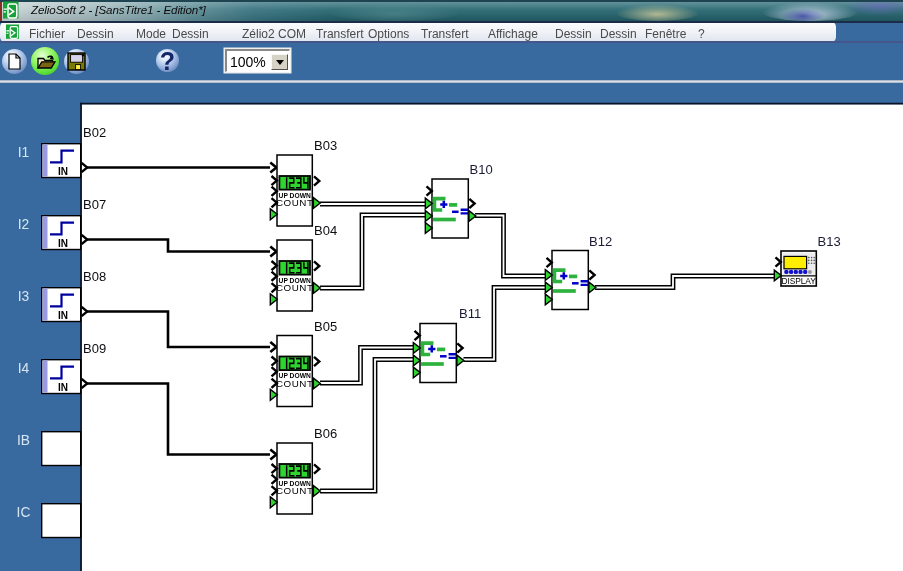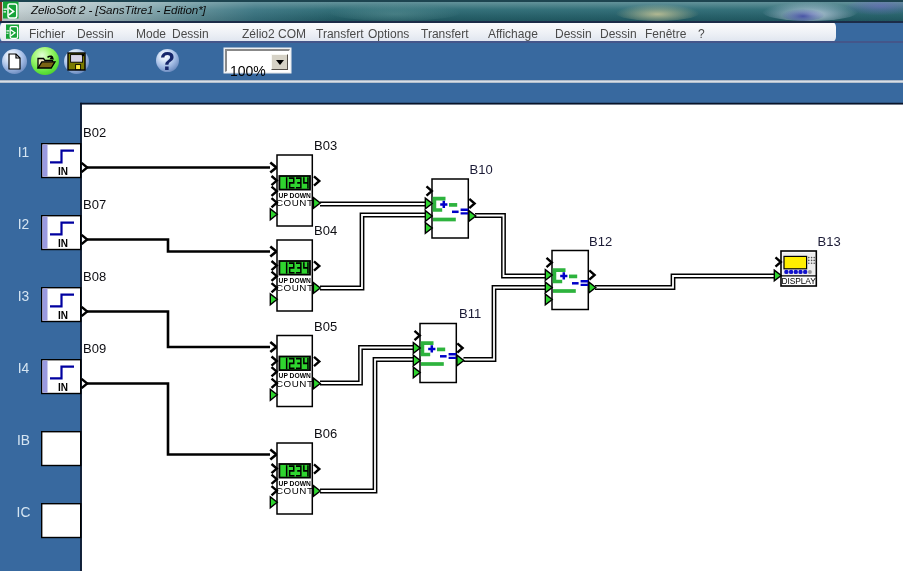--- a/index.html
+++ b/index.html
@@ -33,21 +33,21 @@
   
   #toolbar{left:0;top:43px;width:903px;height:37px;background:#38699f;}
   #sep{left:0;top:80px;width:903px;height:3px;background:linear-gradient(#96a5b8,#dfe5ec 55%,#9aa9bb);}
   .rbtn{position:absolute;border-radius:50%;}
   .bluebtn{background:radial-gradient(circle at 38% 30%, #ffffff 0%, #dce8f8 22%, #a3bce5 50%, #7291c4 75%, #5a78a6 100%);}
   .greenbtn{background:radial-gradient(circle at 40% 30%, #e4ffd8 0%, #9df66e 35%, #5fe23c 65%, #44c525 90%);}
   #combo{left:225px;top:49px;width:65px;height:23px;background:#fff;box-sizing:border-box;
     border-top:2.5px solid #888;border-left:2.5px solid #888;
     border-bottom:1.5px solid #fff;border-right:1.5px solid #fff;
     box-shadow:0 0 0 1.5px #eef0f2;}
-  #combotext{left:230px;top:63px;font-size:14px;color:#000;}
+  #combotext{left:230px;top:54px;font-size:14px;color:#000;}
   #combobtn{left:271px;top:53.5px;width:17px;height:16.5px;background:#d6d2c6;box-sizing:border-box;
     border-top:1px solid #f8f8f4;border-left:1px solid #f8f8f4;
     border-bottom:1.5px solid #55504a;border-right:1.5px solid #55504a;}
   #combobtn .arr{position:absolute;left:3.5px;top:5.5px;width:0;height:0;
     border-left:4.5px solid transparent;border-right:4.5px solid transparent;border-top:5px solid #000;}
   
   #main{left:0;top:83px;width:903px;height:488px;background:#38699f;}
   svg{position:absolute;left:0;top:0;}
 </style>
 </head>

